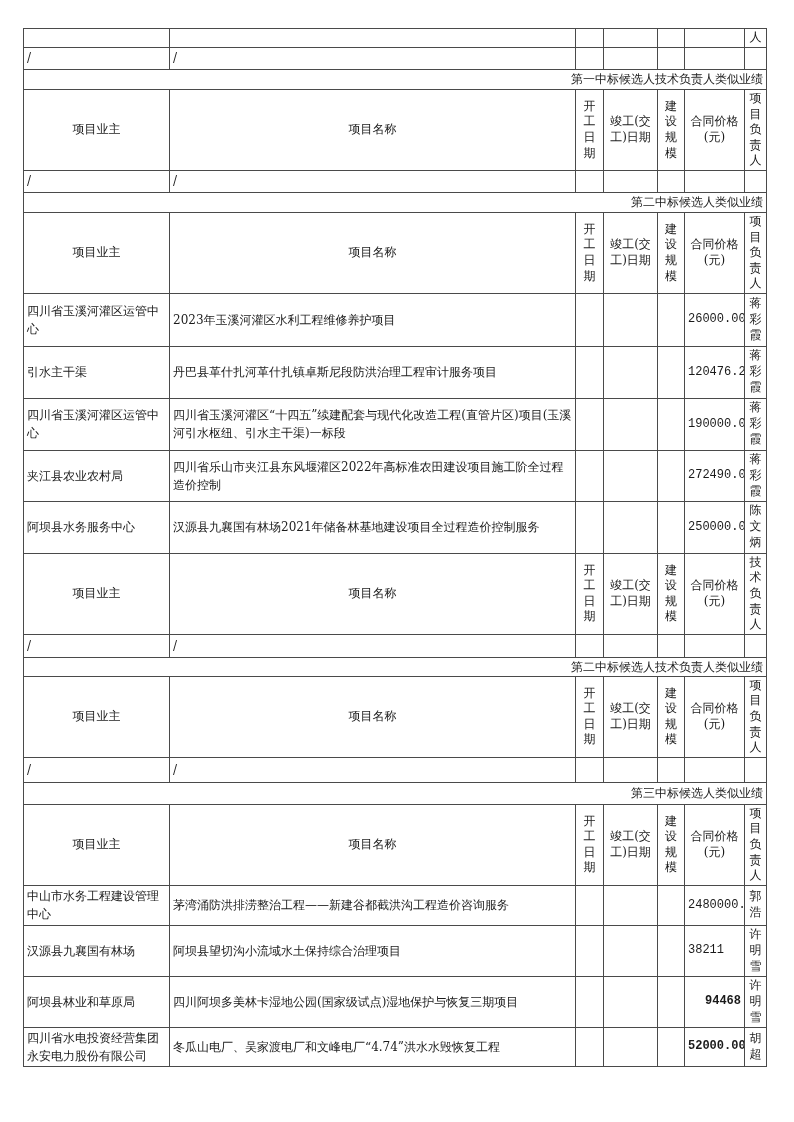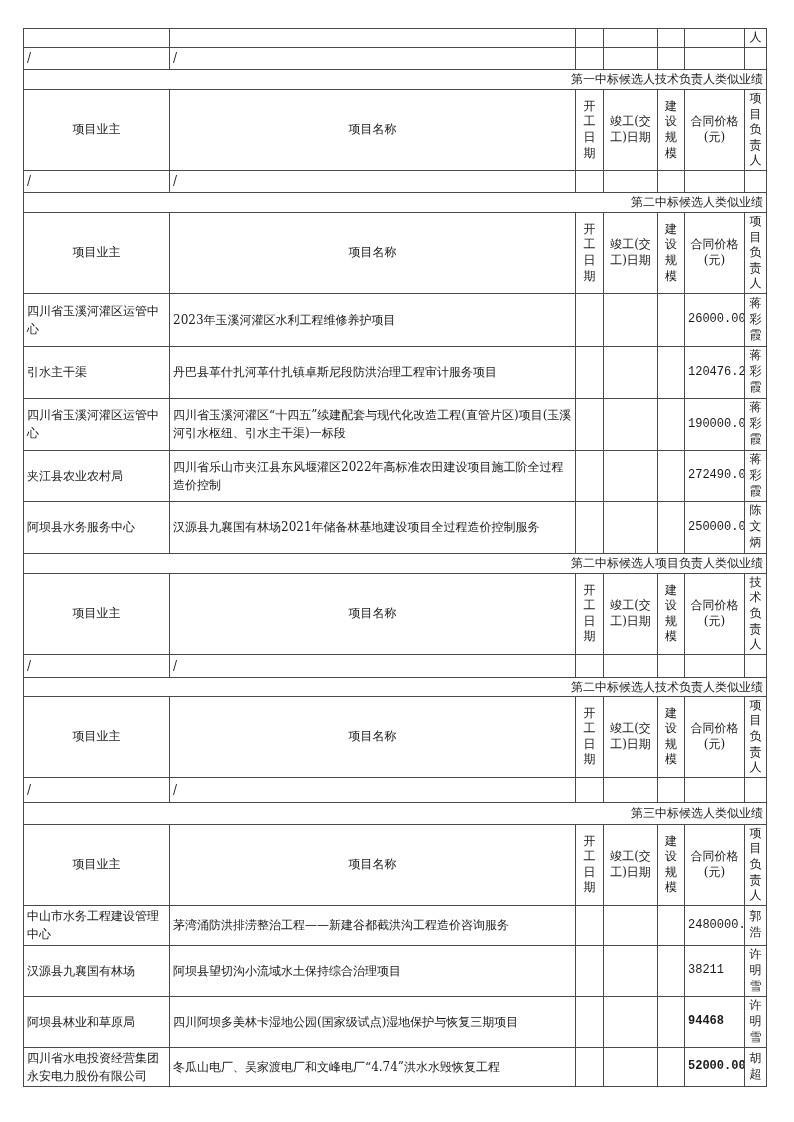--- a/index.html
+++ b/index.html
@@ -58,20 +58,21 @@
     text-align: center;
     word-break: break-all;
     line-height: 1.33;
     padding: 1px 2px;
   }
   td.cell-start, td.cell-finish, td.cell-scale {
     text-align: center;
   }
   td.bold {
     font-weight: bold;
+    text-align: right;
   }
 </style>
 </head>
 <body>
 
 <div class="page">
   <table class="doc-table">
     <colgroup>
         <col style="width: 146px;">
         <col style="width: 406px;">
@@ -179,23 +180,20 @@
         </tr>
         <tr style="height: 52px;">
           <td class="cell-owner">阿坝县水务服务中心</td>
           <td class="cell-name">汉源县九襄国有林场2021年储备林基地建设项目全过程造价控制服务</td>
           <td class="cell-start"></td>
           <td class="cell-finish"></td>
           <td class="cell-scale"></td>
           <td class="cell-price">250000.00</td>
           <td class="cell-manager">陈文炳</td>
         </tr>
-        <tr style="height: 20px;">
-          <td colspan="7" class="section-cell">第二中标候选人项目负责人类似业绩</td>
-        </tr>
         <tr style="height: 80px;">
           <td class="header-cell">项目业主</td>
           <td class="header-cell">项目名称</td>
           <td class="header-cell">开工
 日期</td>
           <td class="header-cell">竣工(交
 工)日期</td>
           <td class="header-cell">建设
 规模</td>
           <td class="header-cell">合同价格

